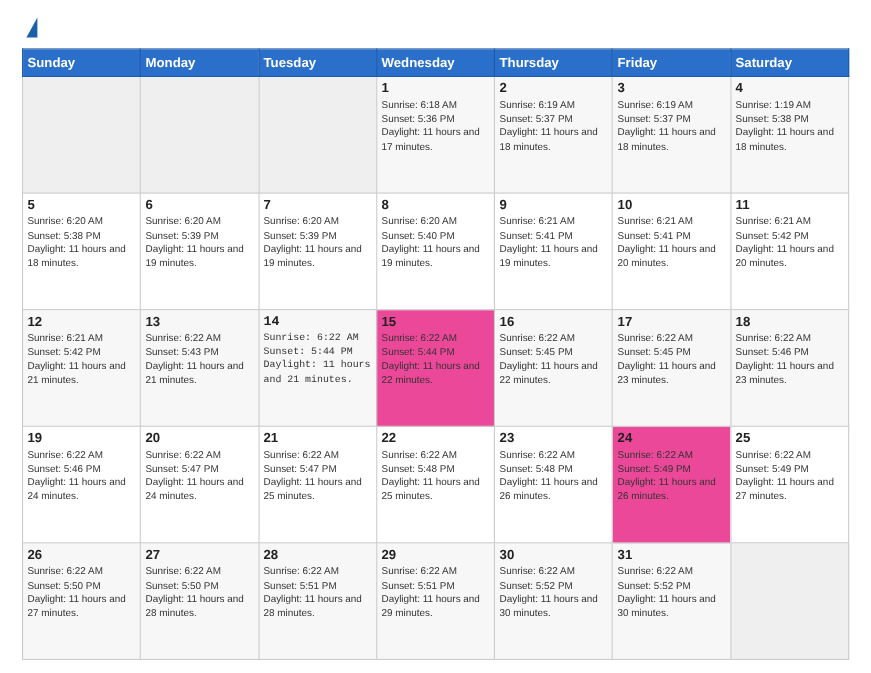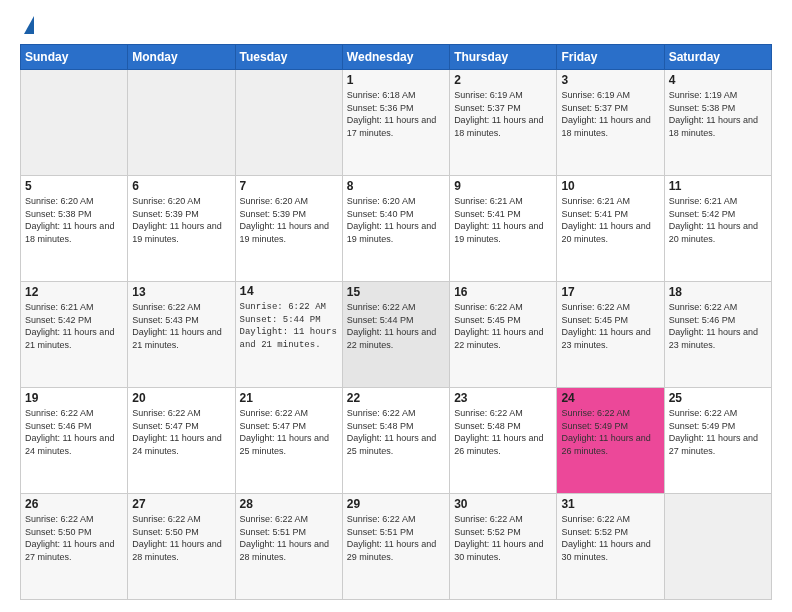--- a/index.html
+++ b/index.html
@@ -239,21 +239,21 @@
 Daylight: 11 hours
 and 21 minutes.</div>
           </td>
           <td style="background: rgb(247, 247, 247); font-family: Liberation Mono, monospace;">
             <span class="day-num">14</span>
             <div class="cell-text">Sunrise: 6:22 AM
 Sunset: 5:44 PM
 Daylight: 11 hours
 and 21 minutes.</div>
           </td>
-          <td style="background: #e5e5e5;">
+          <td style="background: #ec4899;">
             <span class="day-num">15</span>
             <div class="cell-text">Sunrise: 6:22 AM
 Sunset: 5:44 PM
 Daylight: 11 hours
 and 22 minutes.</div>
           </td>
           <td style="background: rgb(247, 247, 247);">
             <span class="day-num">16</span>
             <div class="cell-text">Sunrise: 6:22 AM
 Sunset: 5:45 PM

